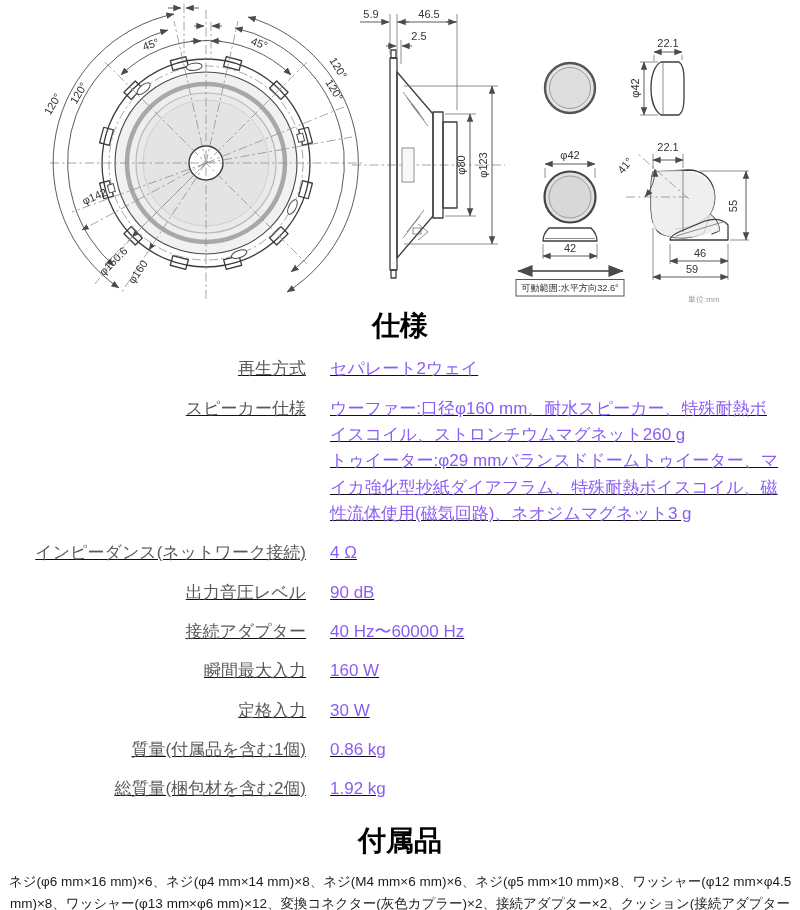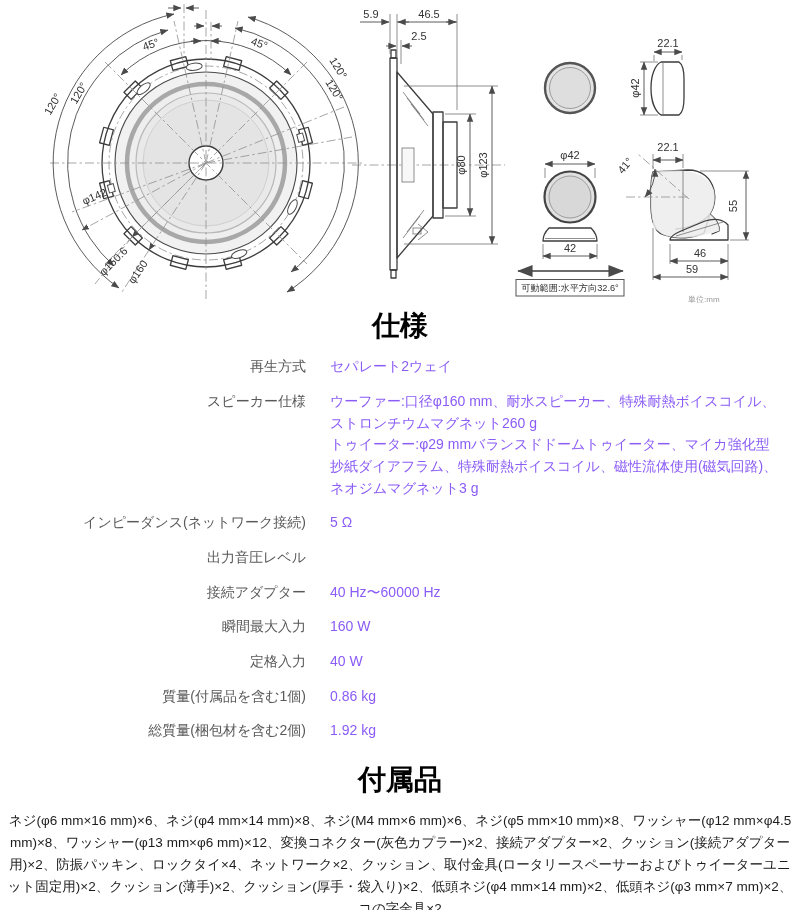--- a/index.html
+++ b/index.html
@@ -10,21 +10,21 @@
   .ln{stroke:#3d3d3d;stroke-width:1.3;fill:none;stroke-linejoin:round;stroke-linecap:round;}
   .thin{stroke:#6a6a6a;stroke-width:.75;fill:none;}
   .cl{stroke:#8f8f8f;stroke-width:.8;fill:none;stroke-dasharray:9 3 2.5 3;}
   .dim{stroke:#4a4a4a;stroke-width:.9;fill:none;}
   .dtxt{font-family:"Liberation Sans","DejaVu Sans",sans-serif;font-size:11px;fill:#333;}
   .jtxt{font-size:9.2px;}
   .utxt{font-size:8px;fill:#999;}
   
   .sec-title{text-align:center;font-size:28px;font-weight:700;color:#000;margin:2px 0 14px 0;line-height:1.15;}
   .specs{margin-top:1px;}
-  .srow{display:flex;margin-bottom:13px;font-size:14px;line-height:1.55;}
+  .srow{display:flex;margin-bottom:13px;font-size:17px;line-height:1.55;text-decoration:underline;}
   .slabel{flex:none;width:306px;margin-right:24px;text-align:right;color:#595959;}
   .svalue{width:452px;color:#8b5cf6;white-space:pre-line;}
   
   .acc{margin-top:22px;}
   .acc p{max-width:788px;margin:0 auto;text-align:center;font-size:13.5px;line-height:1.62;color:#1c1c1c;}
 </style>
 </head>
 <body>
 
 <div class="page">
@@ -250,36 +250,37 @@
       <div class="slabel">再生方式</div>
       <div class="svalue">セパレート2ウェイ</div>
     </div>
     <div class="srow">
       <div class="slabel">スピーカー仕様</div>
       <div class="svalue">ウーファー:口径φ160 mm、耐水スピーカー、特殊耐熱ボイスコイル、ストロンチウムマグネット260 g
 トゥイーター:φ29 mmバランスドドームトゥイーター、マイカ強化型抄紙ダイアフラム、特殊耐熱ボイスコイル、磁性流体使用(磁気回路)、ネオジムマグネット3 g</div>
     </div>
     <div class="srow">
       <div class="slabel">インピーダンス(ネットワーク接続)</div>
-      <div class="svalue">5 Ω</div>
+      <div class="svalue">4 Ω</div>
     </div>
     <div class="srow">
       <div class="slabel">出力音圧レベル</div>
+      <div class="svalue">90 dB</div>
     </div>
     <div class="srow">
       <div class="slabel">接続アダプター</div>
       <div class="svalue">40 Hz〜60000 Hz</div>
     </div>
     <div class="srow">
       <div class="slabel">瞬間最大入力</div>
       <div class="svalue">160 W</div>
     </div>
     <div class="srow">
       <div class="slabel">定格入力</div>
-      <div class="svalue">40 W</div>
+      <div class="svalue">30 W</div>
     </div>
     <div class="srow">
       <div class="slabel">質量(付属品を含む1個)</div>
       <div class="svalue">0.86 kg</div>
     </div>
     <div class="srow">
       <div class="slabel">総質量(梱包材を含む2個)</div>
       <div class="svalue">1.92 kg</div>
     </div>
   </section>

